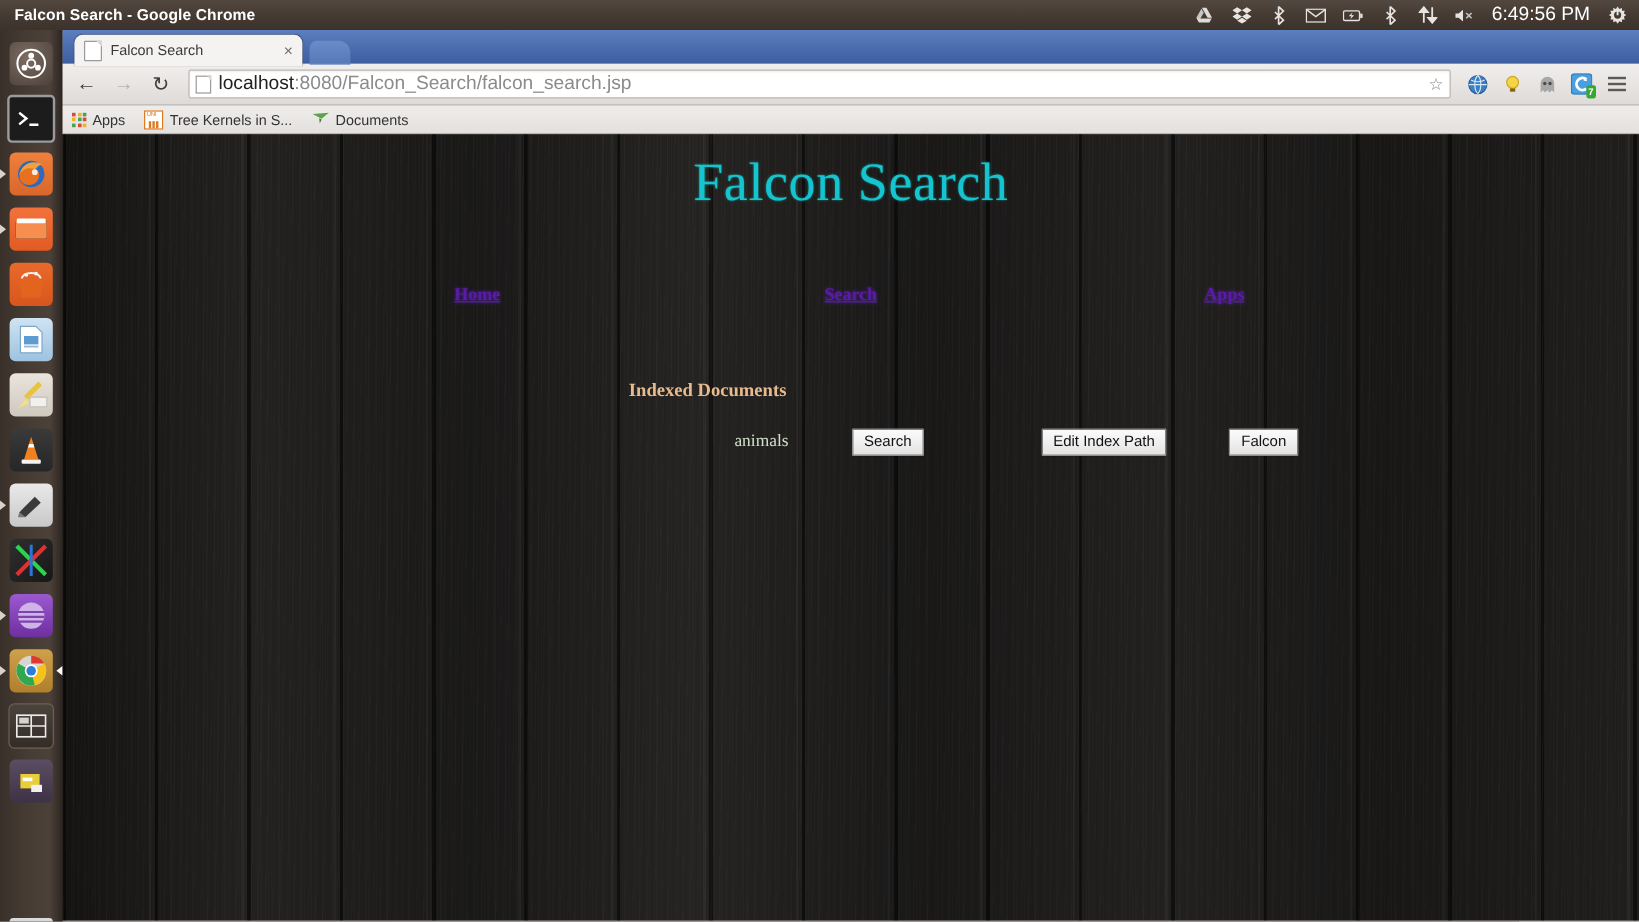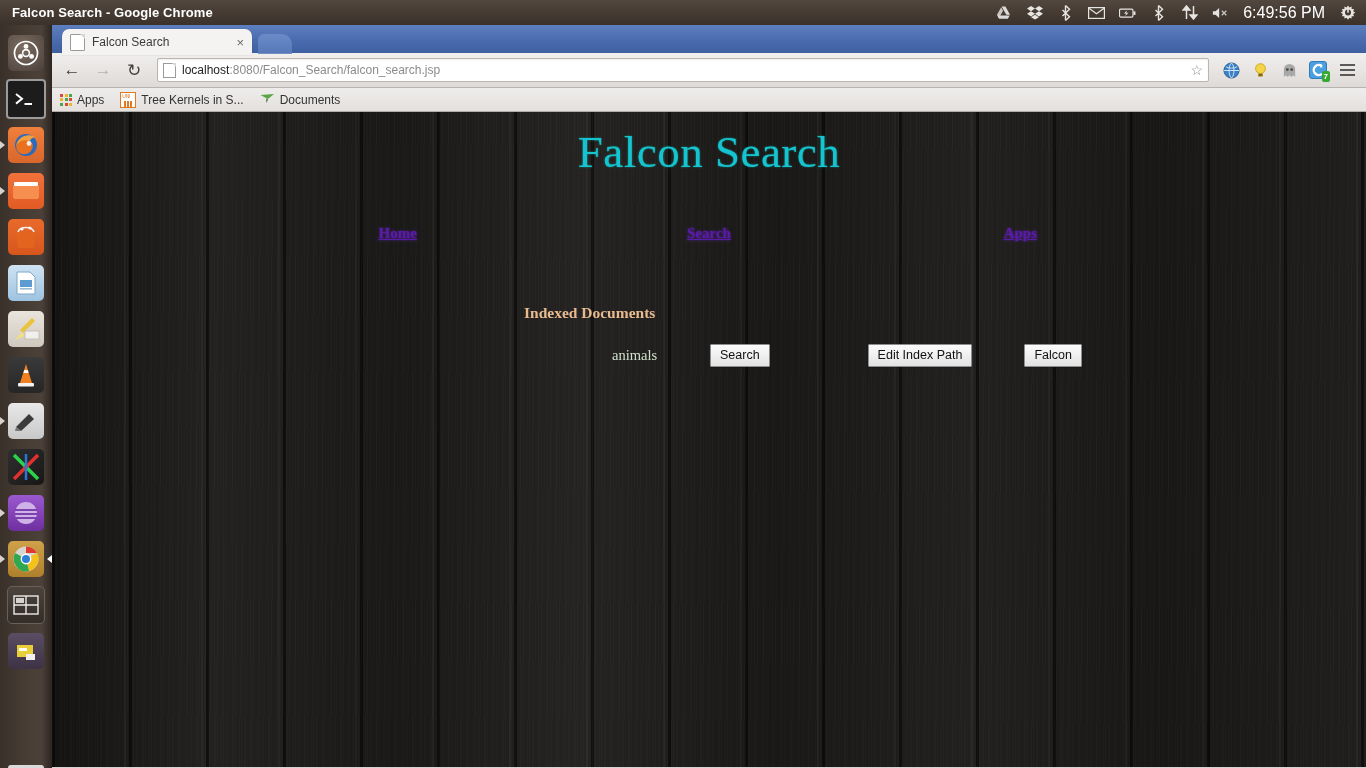--- a/index.html
+++ b/index.html
@@ -201,21 +201,21 @@
     margin-right: 6px;
     flex: none;
   }
   .page-icon::after{
     content:"";
     position:absolute; right:-1px; top:-1px;
     border-left: 4px solid transparent;
     border-top: 4px solid #d7d7d7;
   }
   .url {
-    font-size: 12px;
+    font-size: 16px;
     color: #8b8b8b;
     white-space: nowrap; overflow: hidden;
     flex: 1;
   }
   .url b { color: #222222; font-weight: normal; }
   .star { margin-left: auto; color: #8d8a87; font-size: 14px; padding-left: 6px;}
   .tb-icon {
     width: 22px; height: 22px;
     display: flex; align-items: center; justify-content: center;
     flex: none;
@@ -300,21 +300,21 @@
     text-align: center;
     font-family: "Liberation Serif", serif;
     font-size: 45px;
     color: #16c3d0;
     padding-top: 14px;
     letter-spacing: .5px;
     text-shadow: 0 0 2px rgba(0,255,230,.5);
   }
   .navbar {
     display: flex;
-    margin-top: 46px;
+    margin-top: 59px;
     padding: 0 190px 0 190px;
   }
   .navbar .navcell {
     flex: 1;
     text-align: center;
   }
   .navlink {
     font-family: "Liberation Serif", serif;
     font-size: 15px;
     font-weight: bold;

